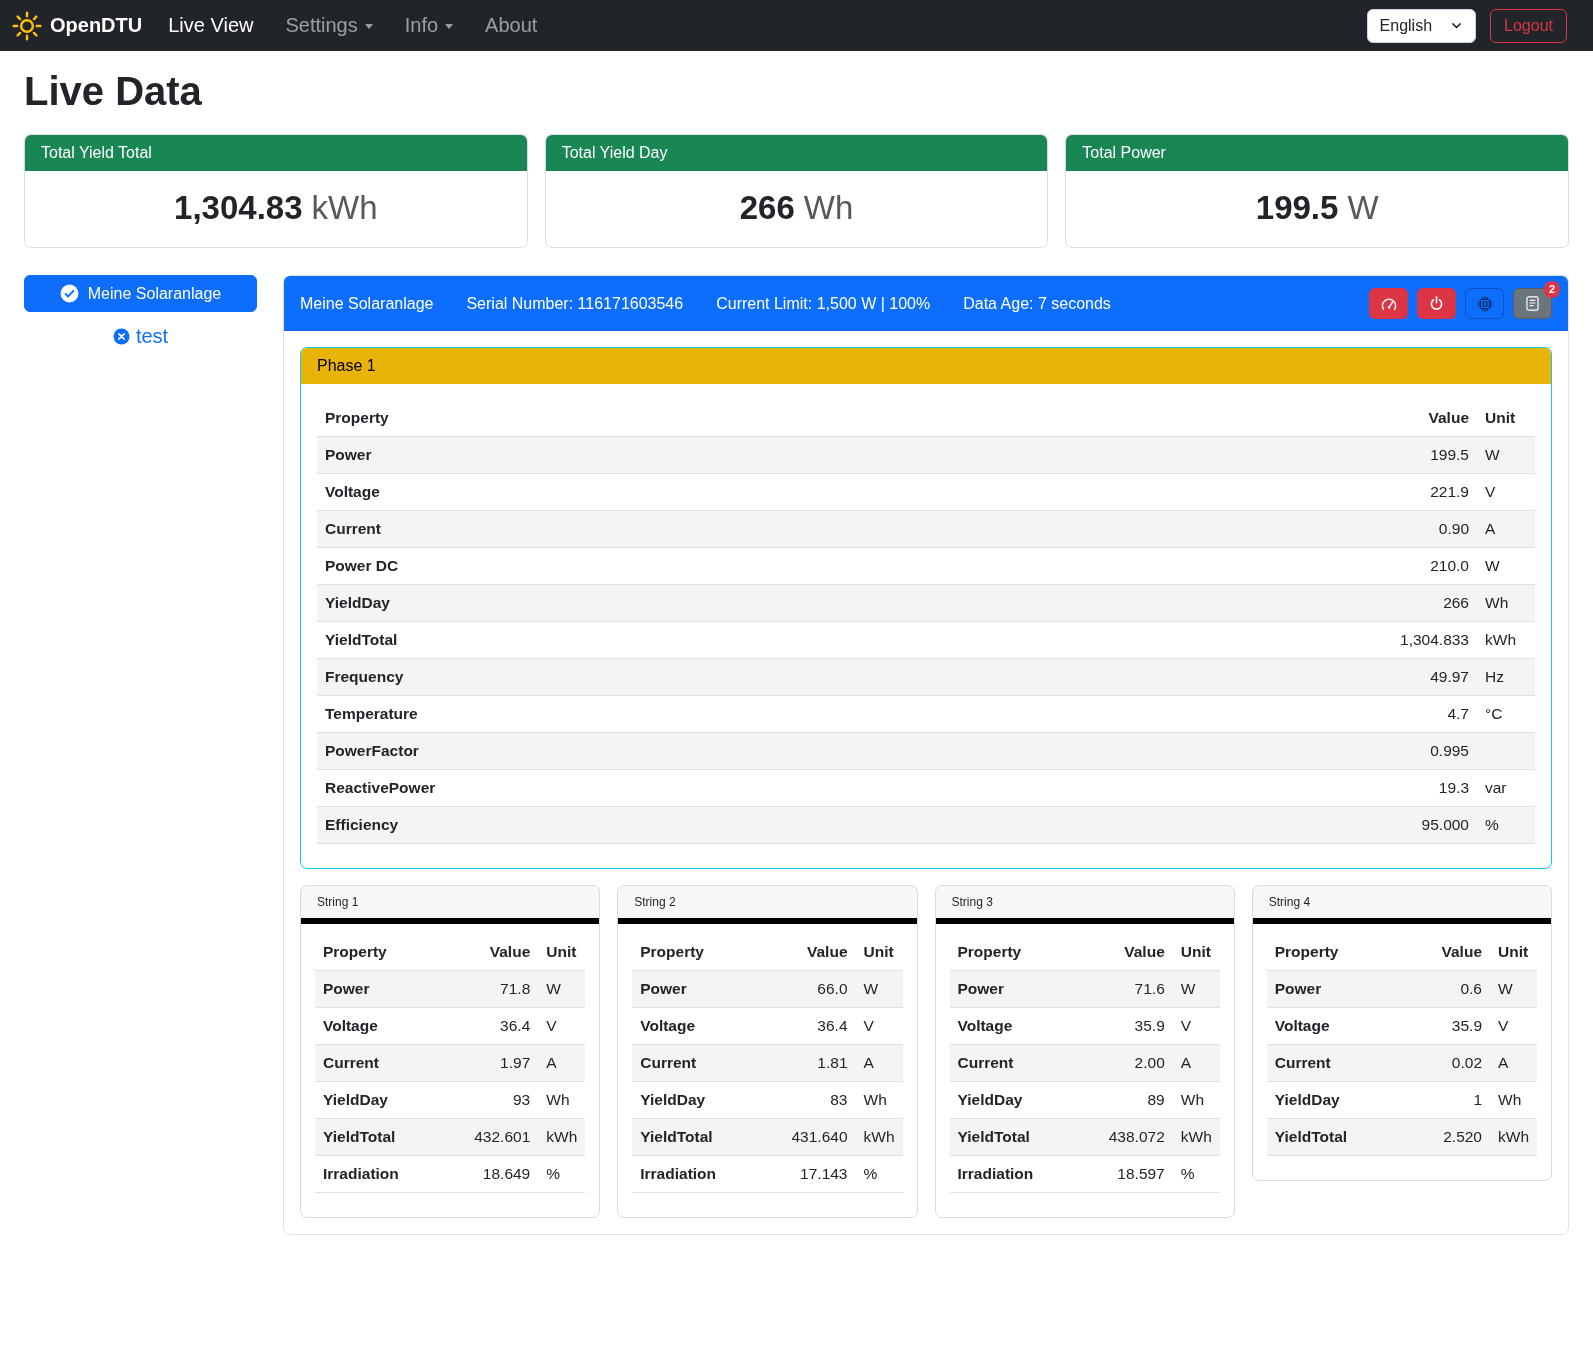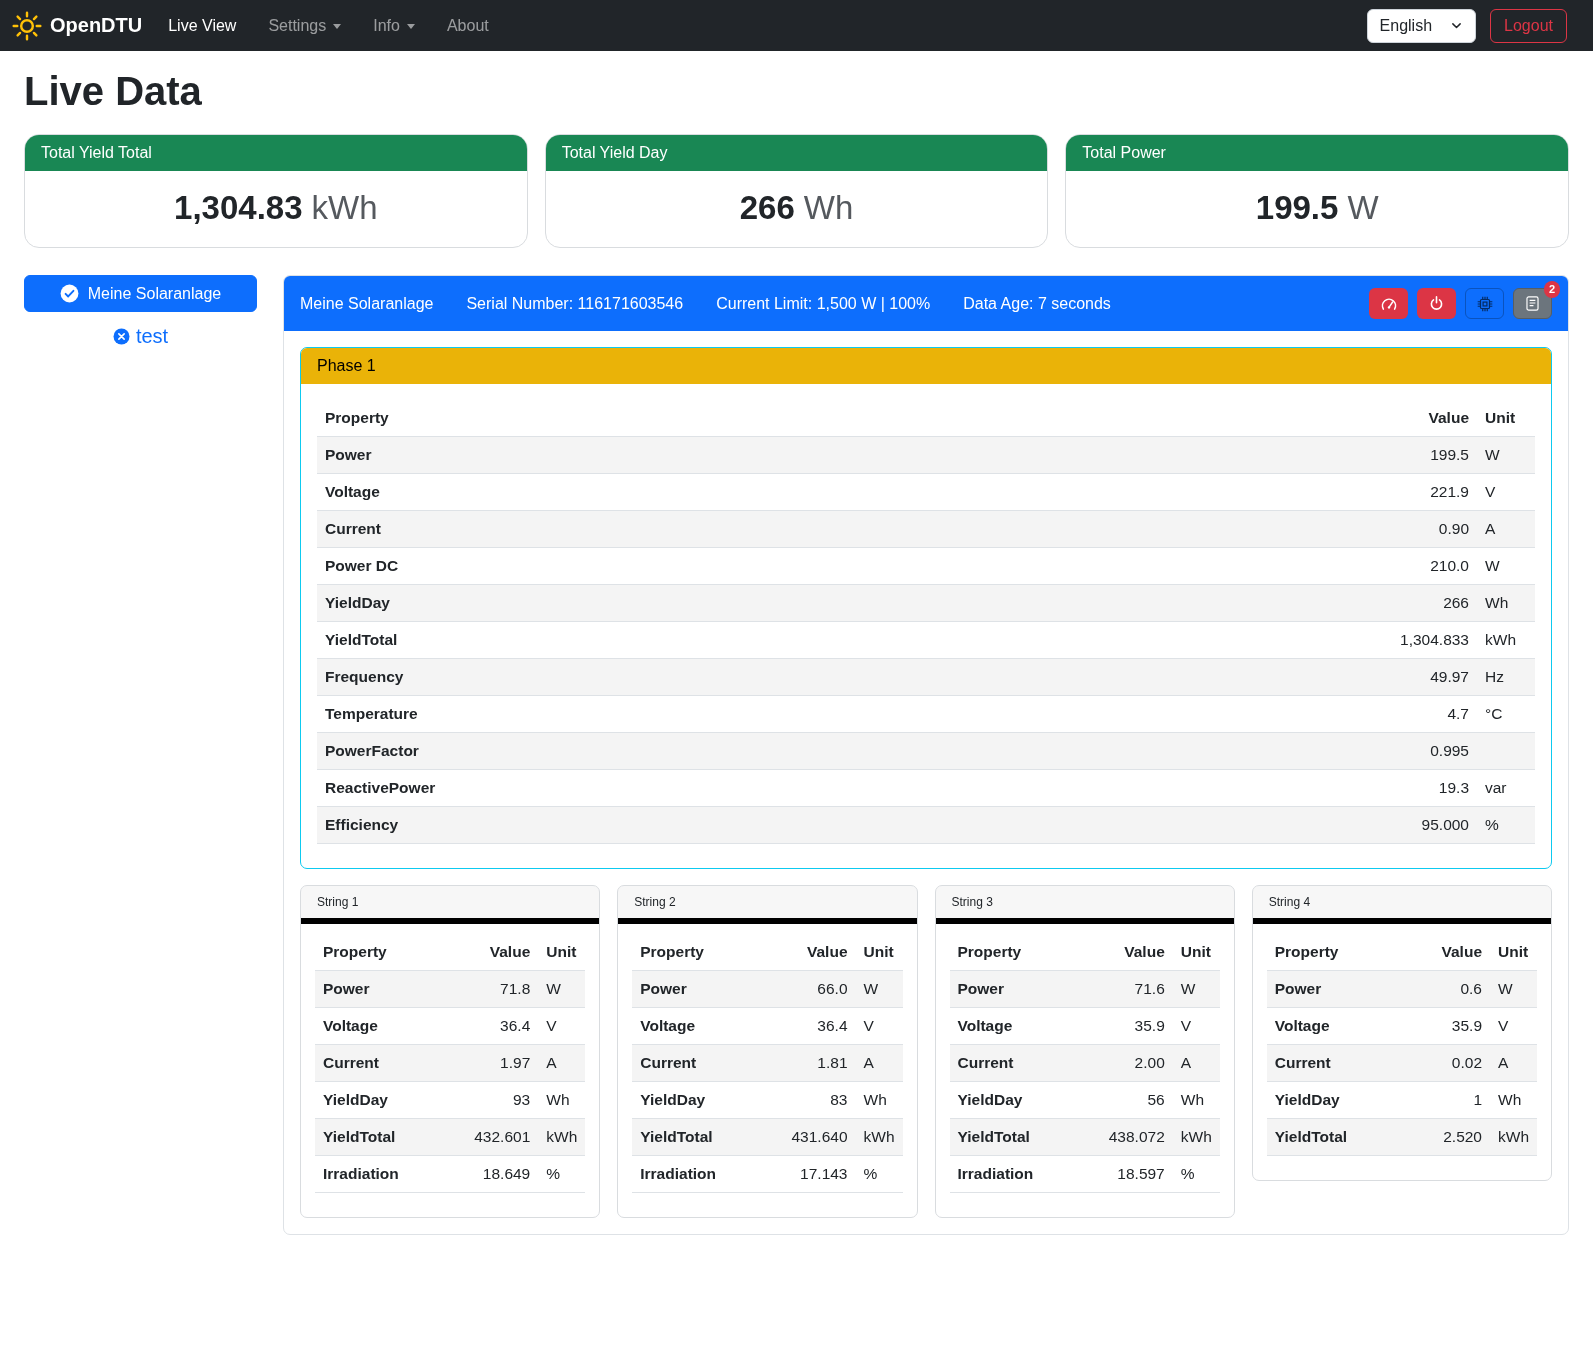--- a/index.html
+++ b/index.html
@@ -19,21 +19,21 @@
     padding: 0 12px;
   }
   .brand {
     display: flex; align-items: center; gap: 8px;
     color: #fff; font-size: 20px; font-weight: 700;
     margin-right: 10px; cursor: pointer; white-space: nowrap;
   }
   .nav-links { display: flex; align-items: center; flex: 1; }
   .nav-link {
     color: rgba(255,255,255,.55);
-    font-size: 16px; padding: 8px 16px;
+    font-size: 20px; padding: 8px 16px;
     text-decoration: none; cursor: pointer;
     display: inline-flex; align-items: center; gap: 7px; white-space: nowrap;
   }
   .nav-link.active { color: #fff; }
   .caret {
     display: inline-block; width: 0; height: 0;
     border-left: 4.5px solid transparent;
     border-right: 4.5px solid transparent;
     border-top: 5px solid currentColor;
     margin-top: 2px;
@@ -52,21 +52,21 @@
 
   
   .page-title { font-size: 40px; font-weight: 700; margin: 18px 24px 20px; }
 
   
   .summary-row {
     display: grid; grid-template-columns: repeat(3, 1fr);
     gap: 17px; margin: 0 24px;
   }
   .summary-card {
-    border: 1px solid #d9dcdf; border-radius: 15px; overflow: hidden; background: #fff;
+    border: 1px solid #d9dcdf; border-radius: 7px; overflow: hidden; background: #fff;
   }
   .summary-card .card-header {
     background: #198754; color: #fff; padding: 9px 16px; font-size: 16px;
   }
   .summary-card .card-body {
     text-align: center; padding: 18px 16px 20px; font-size: 33px;
   }
   .big-value { font-weight: 700; color: #212529; }
   .big-unit { color: #55595e; margin-left: 9px; font-weight: 400; }
 
@@ -485,21 +485,21 @@
                   </tr>
 
                   <tr>
                     <td class="prop">Current</td>
                     <td class="val">2.00</td>
                     <td class="unit">A</td>
                   </tr>
 
                   <tr>
                     <td class="prop">YieldDay</td>
-                    <td class="val">56</td>
+                    <td class="val">89</td>
                     <td class="unit">Wh</td>
                   </tr>
 
                   <tr>
                     <td class="prop">YieldTotal</td>
                     <td class="val">438.072</td>
                     <td class="unit">kWh</td>
                   </tr>
 
                   <tr>

